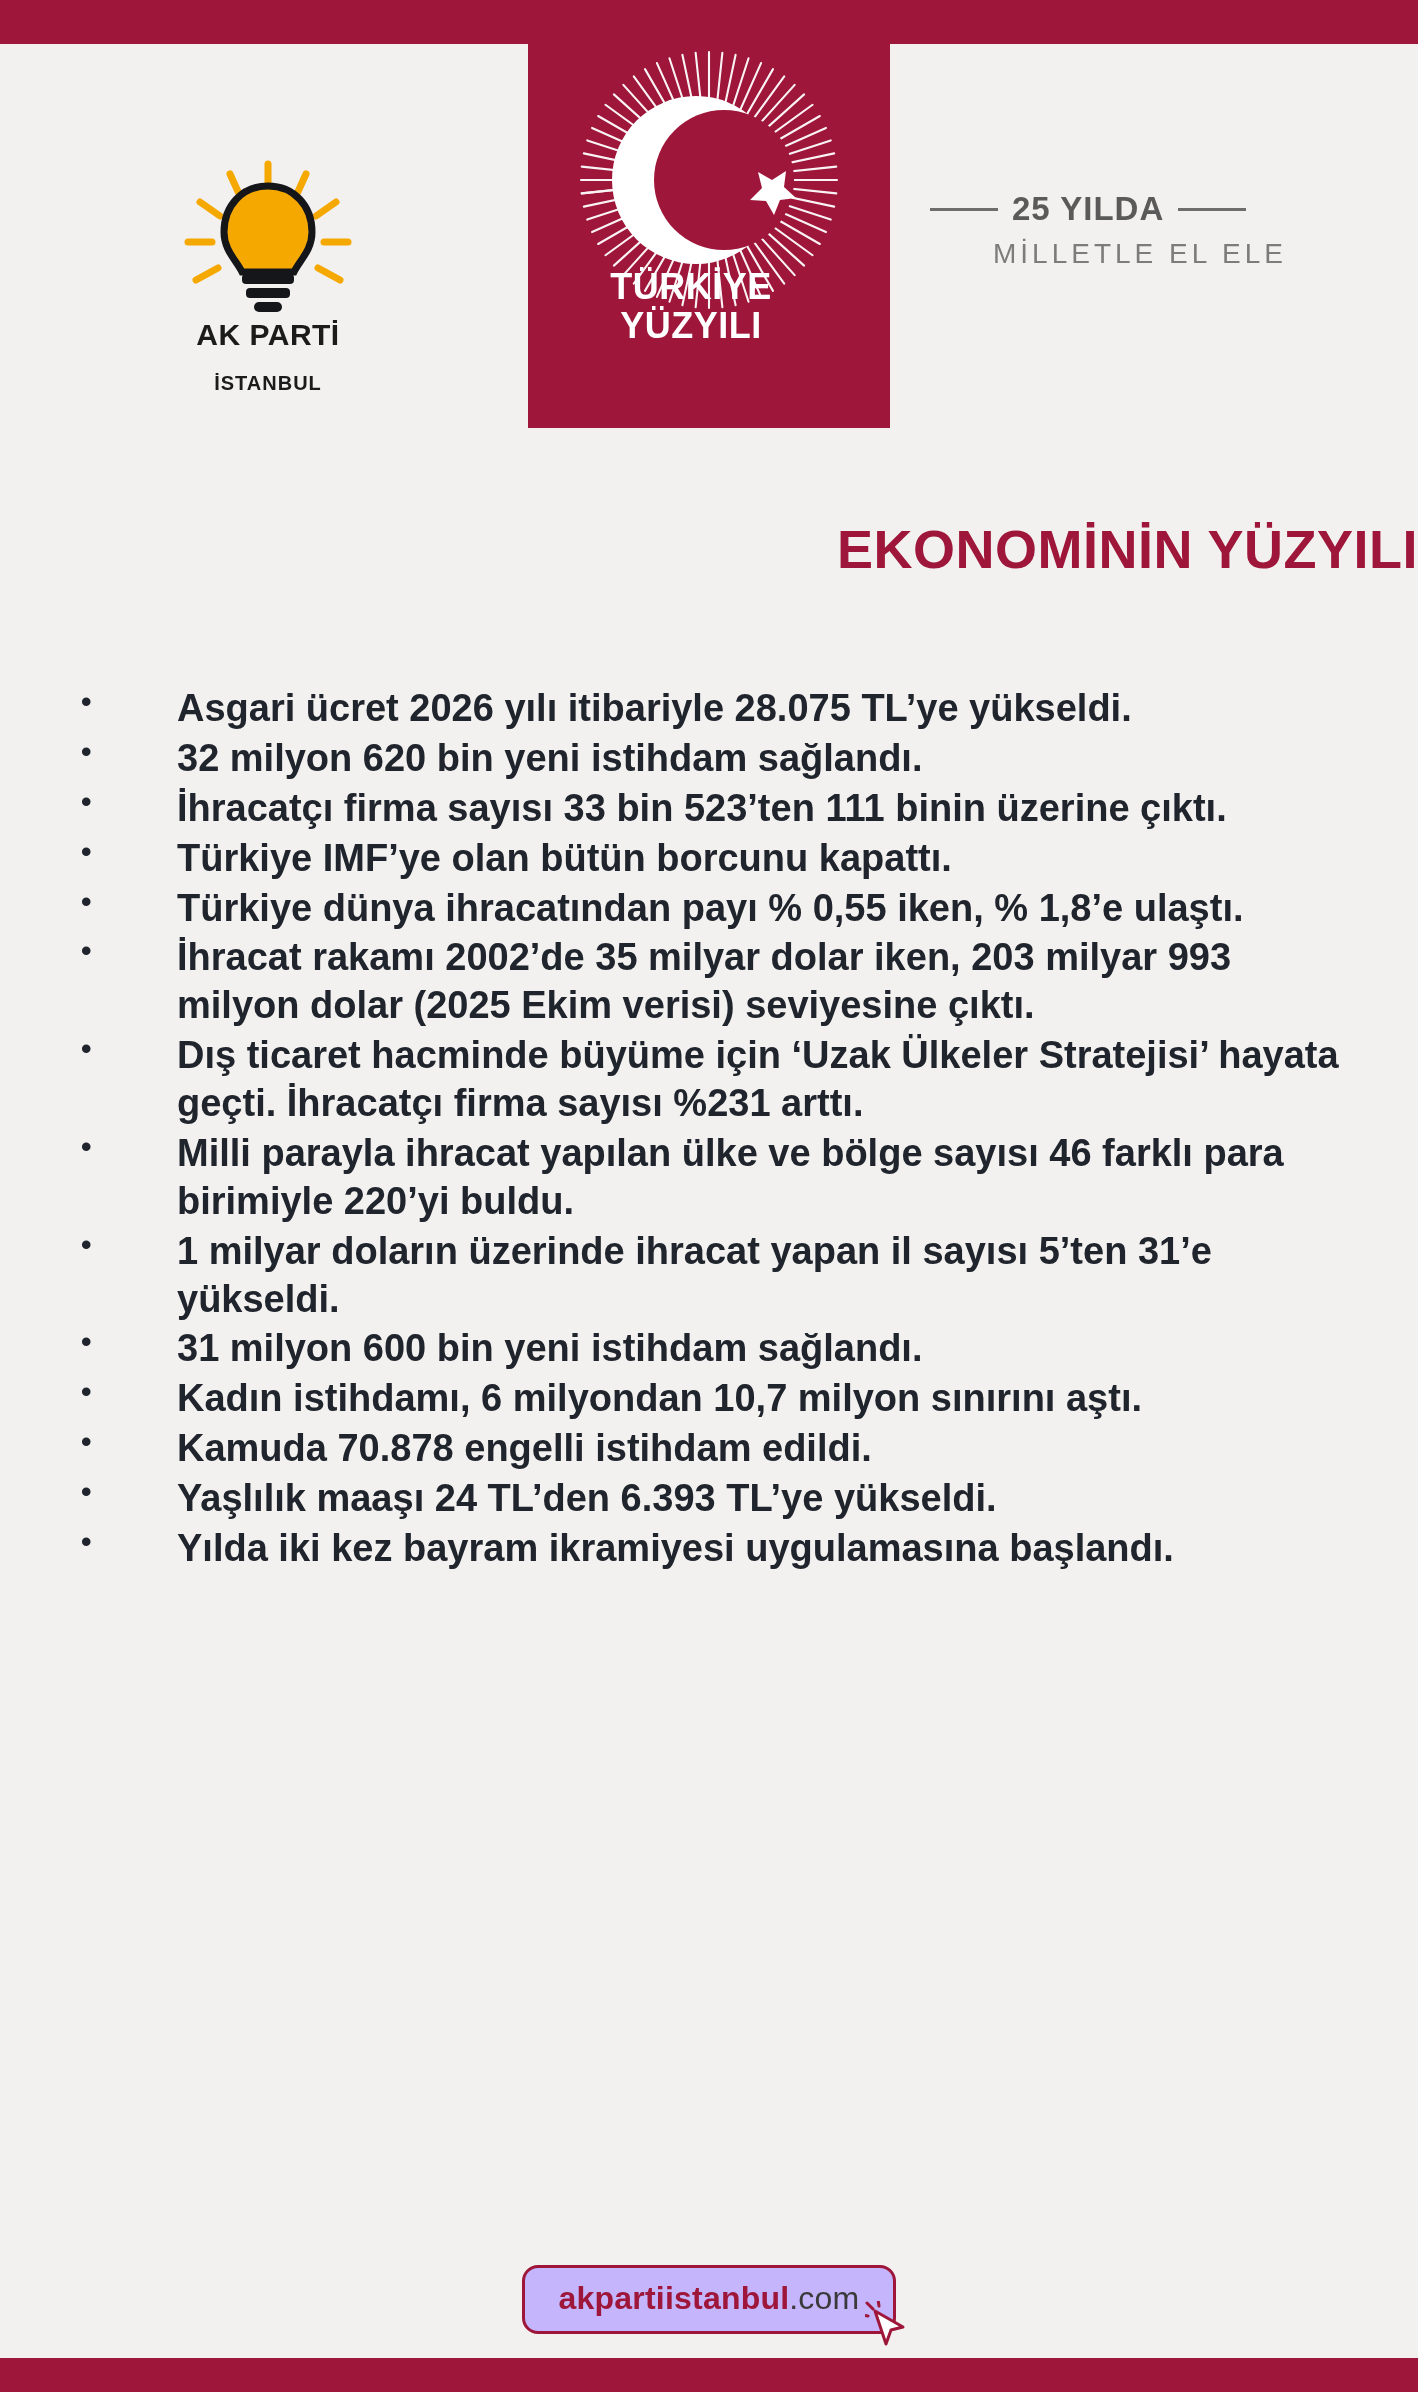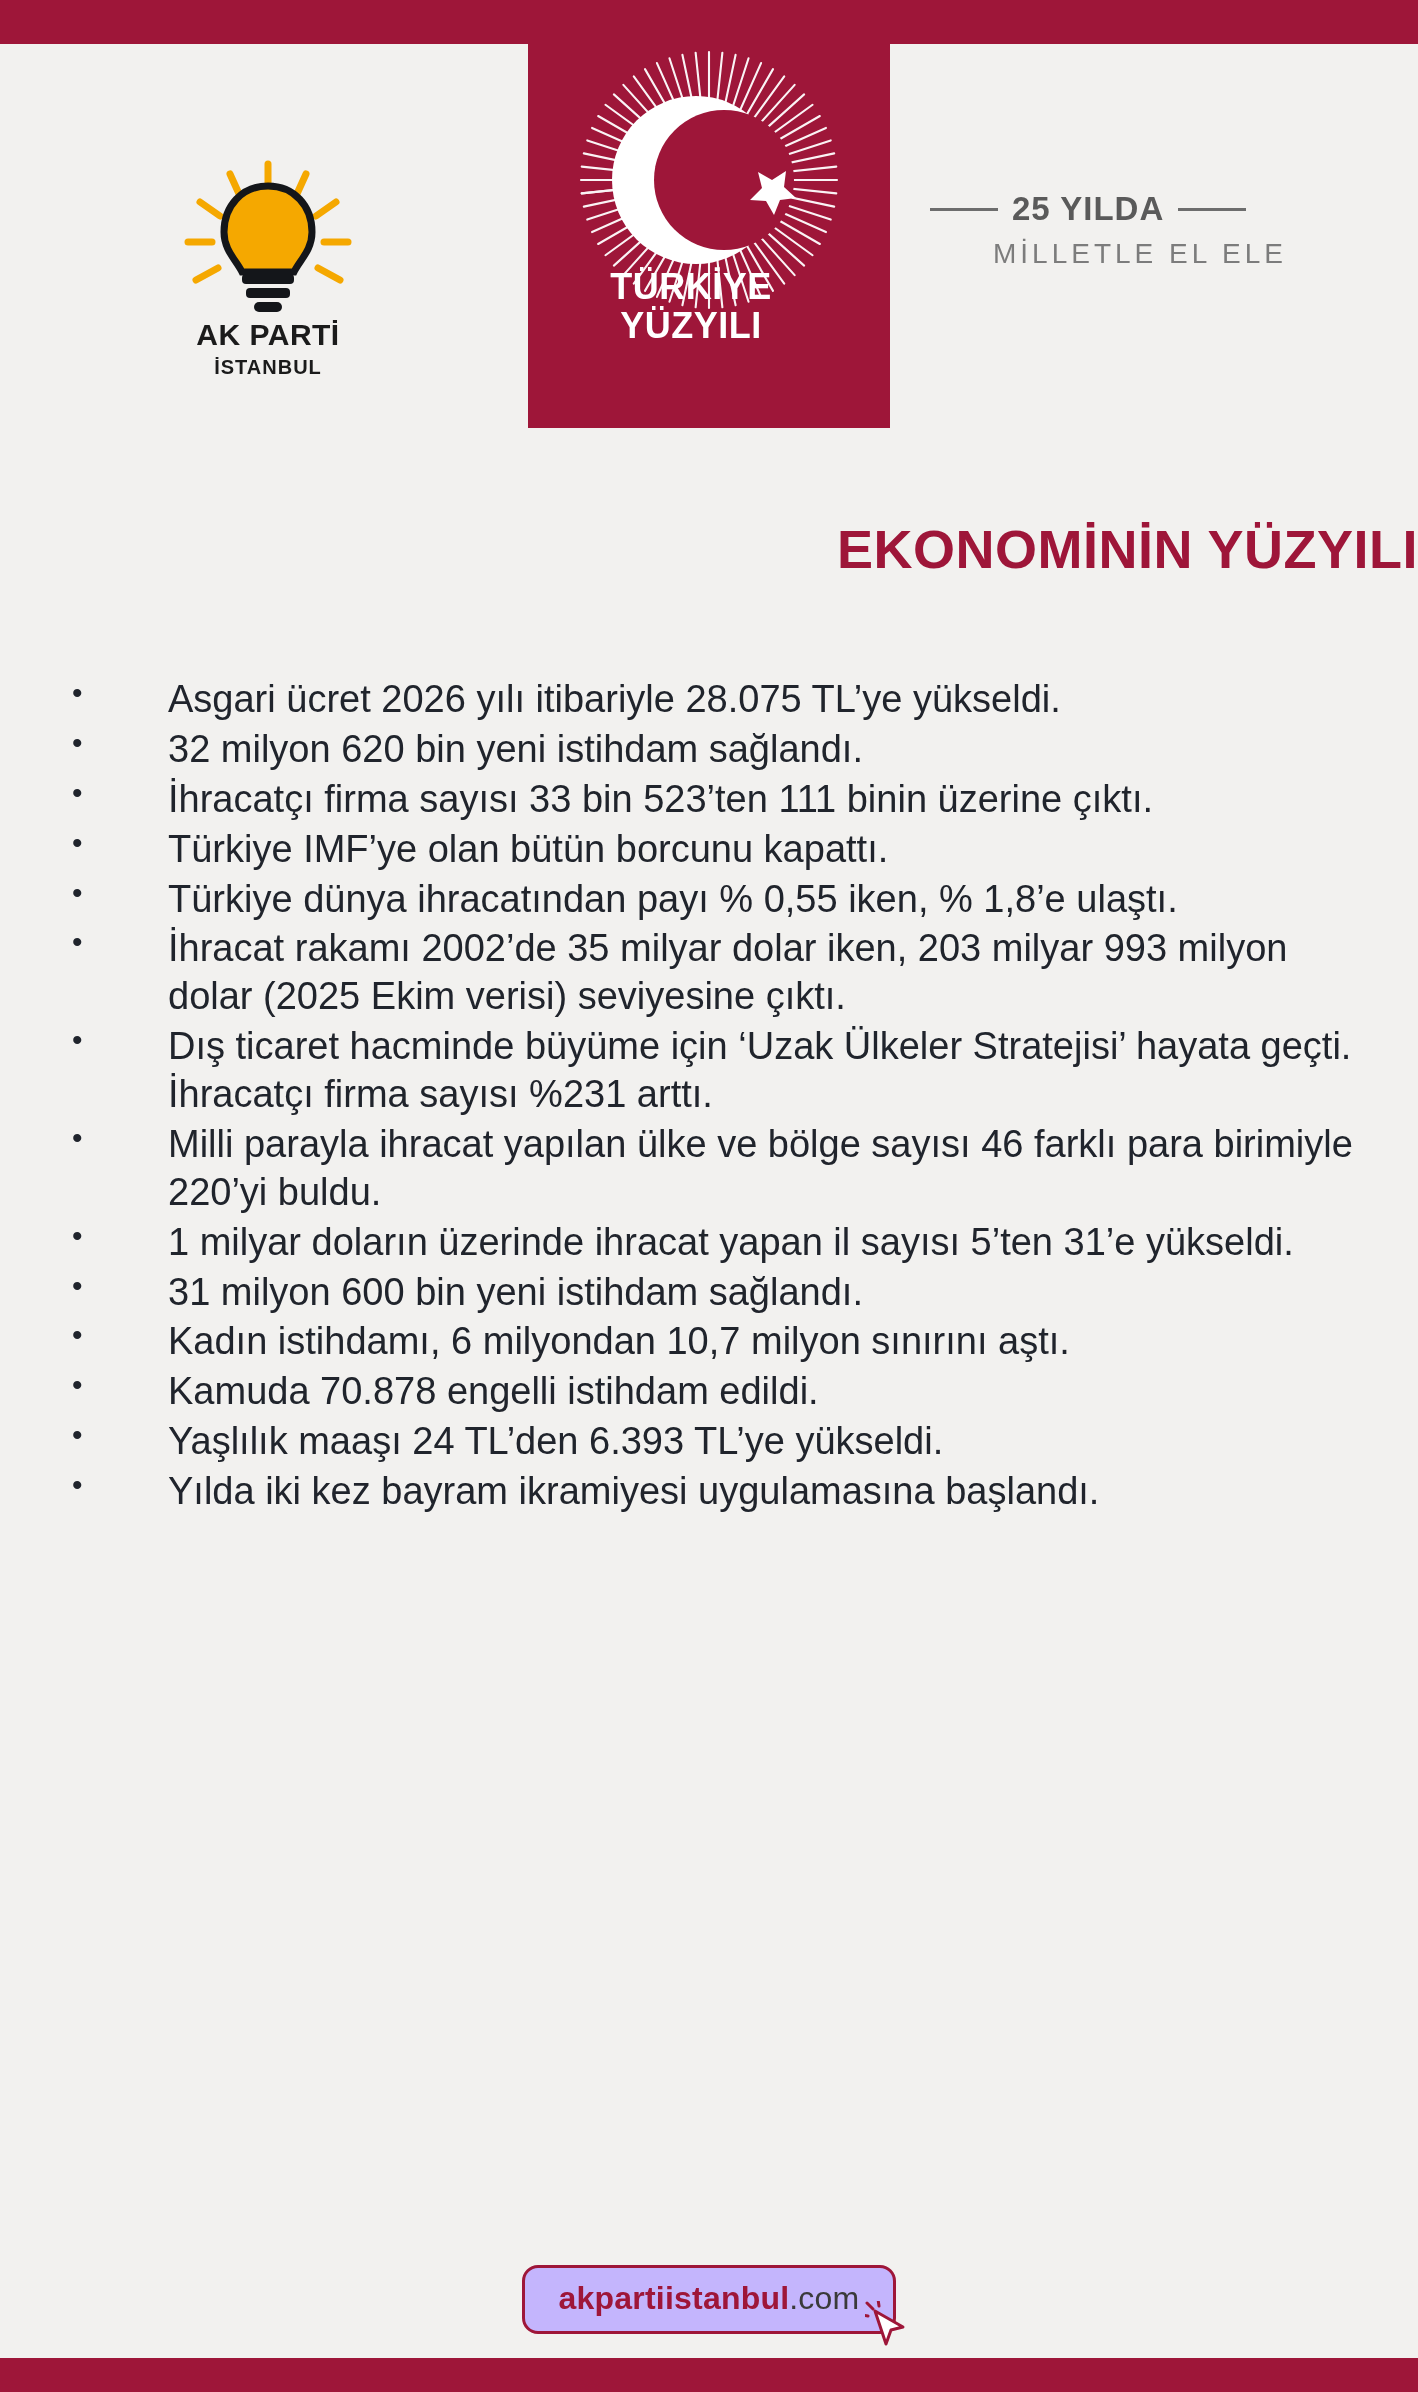--- a/index.html
+++ b/index.html
@@ -67,21 +67,21 @@
     height: 158px;
   }
   .akp-text {
     margin-top: 2px;
     font-weight: bold;
     font-size: 30px;
     letter-spacing: 0.5px;
     color: #1b1b1b;
   }
   .akp-sub {
-    margin-top: 4px;
+    margin-top: 20px;
     font-weight: bold;
     font-size: 20px;
     letter-spacing: 1px;
     color: #1b1b1b;
   }
 
   
   .emblem {
     position: absolute;
     left: 528px;
@@ -148,22 +148,23 @@
 
   
   .content {
     position: absolute;
     left: 58px;
     top: 676px;
     width: 1300px;
   }
   ul.bullets {
     list-style: none;
-    margin: 0;
+    margin: 9px;
     padding: 0;
+    font-weight: bold;
   }
   ul.bullets li {
     position: relative;
     padding-left: 110px;
     color: #20242c;
     font-size: 38px;
     line-height: 1.26;
     margin-bottom: 2px;
   }
   ul.bullets li::before {

